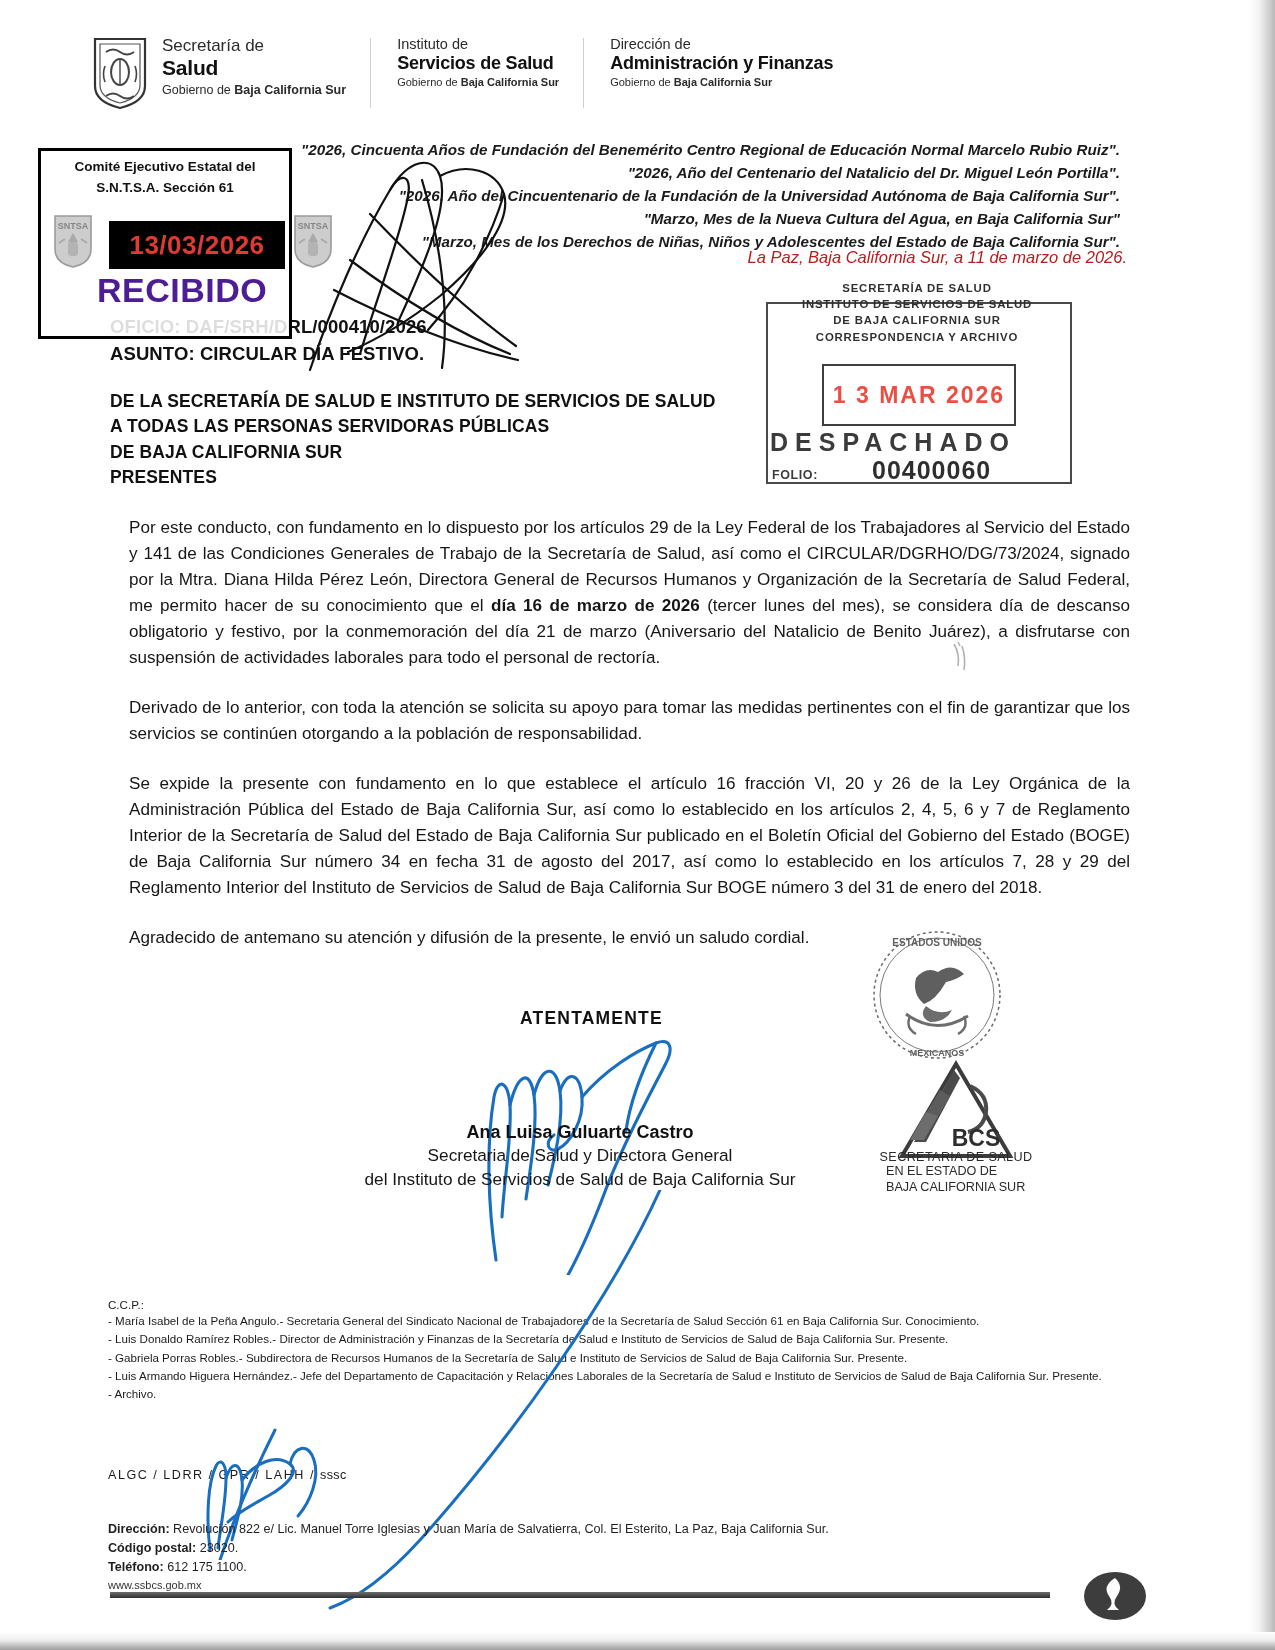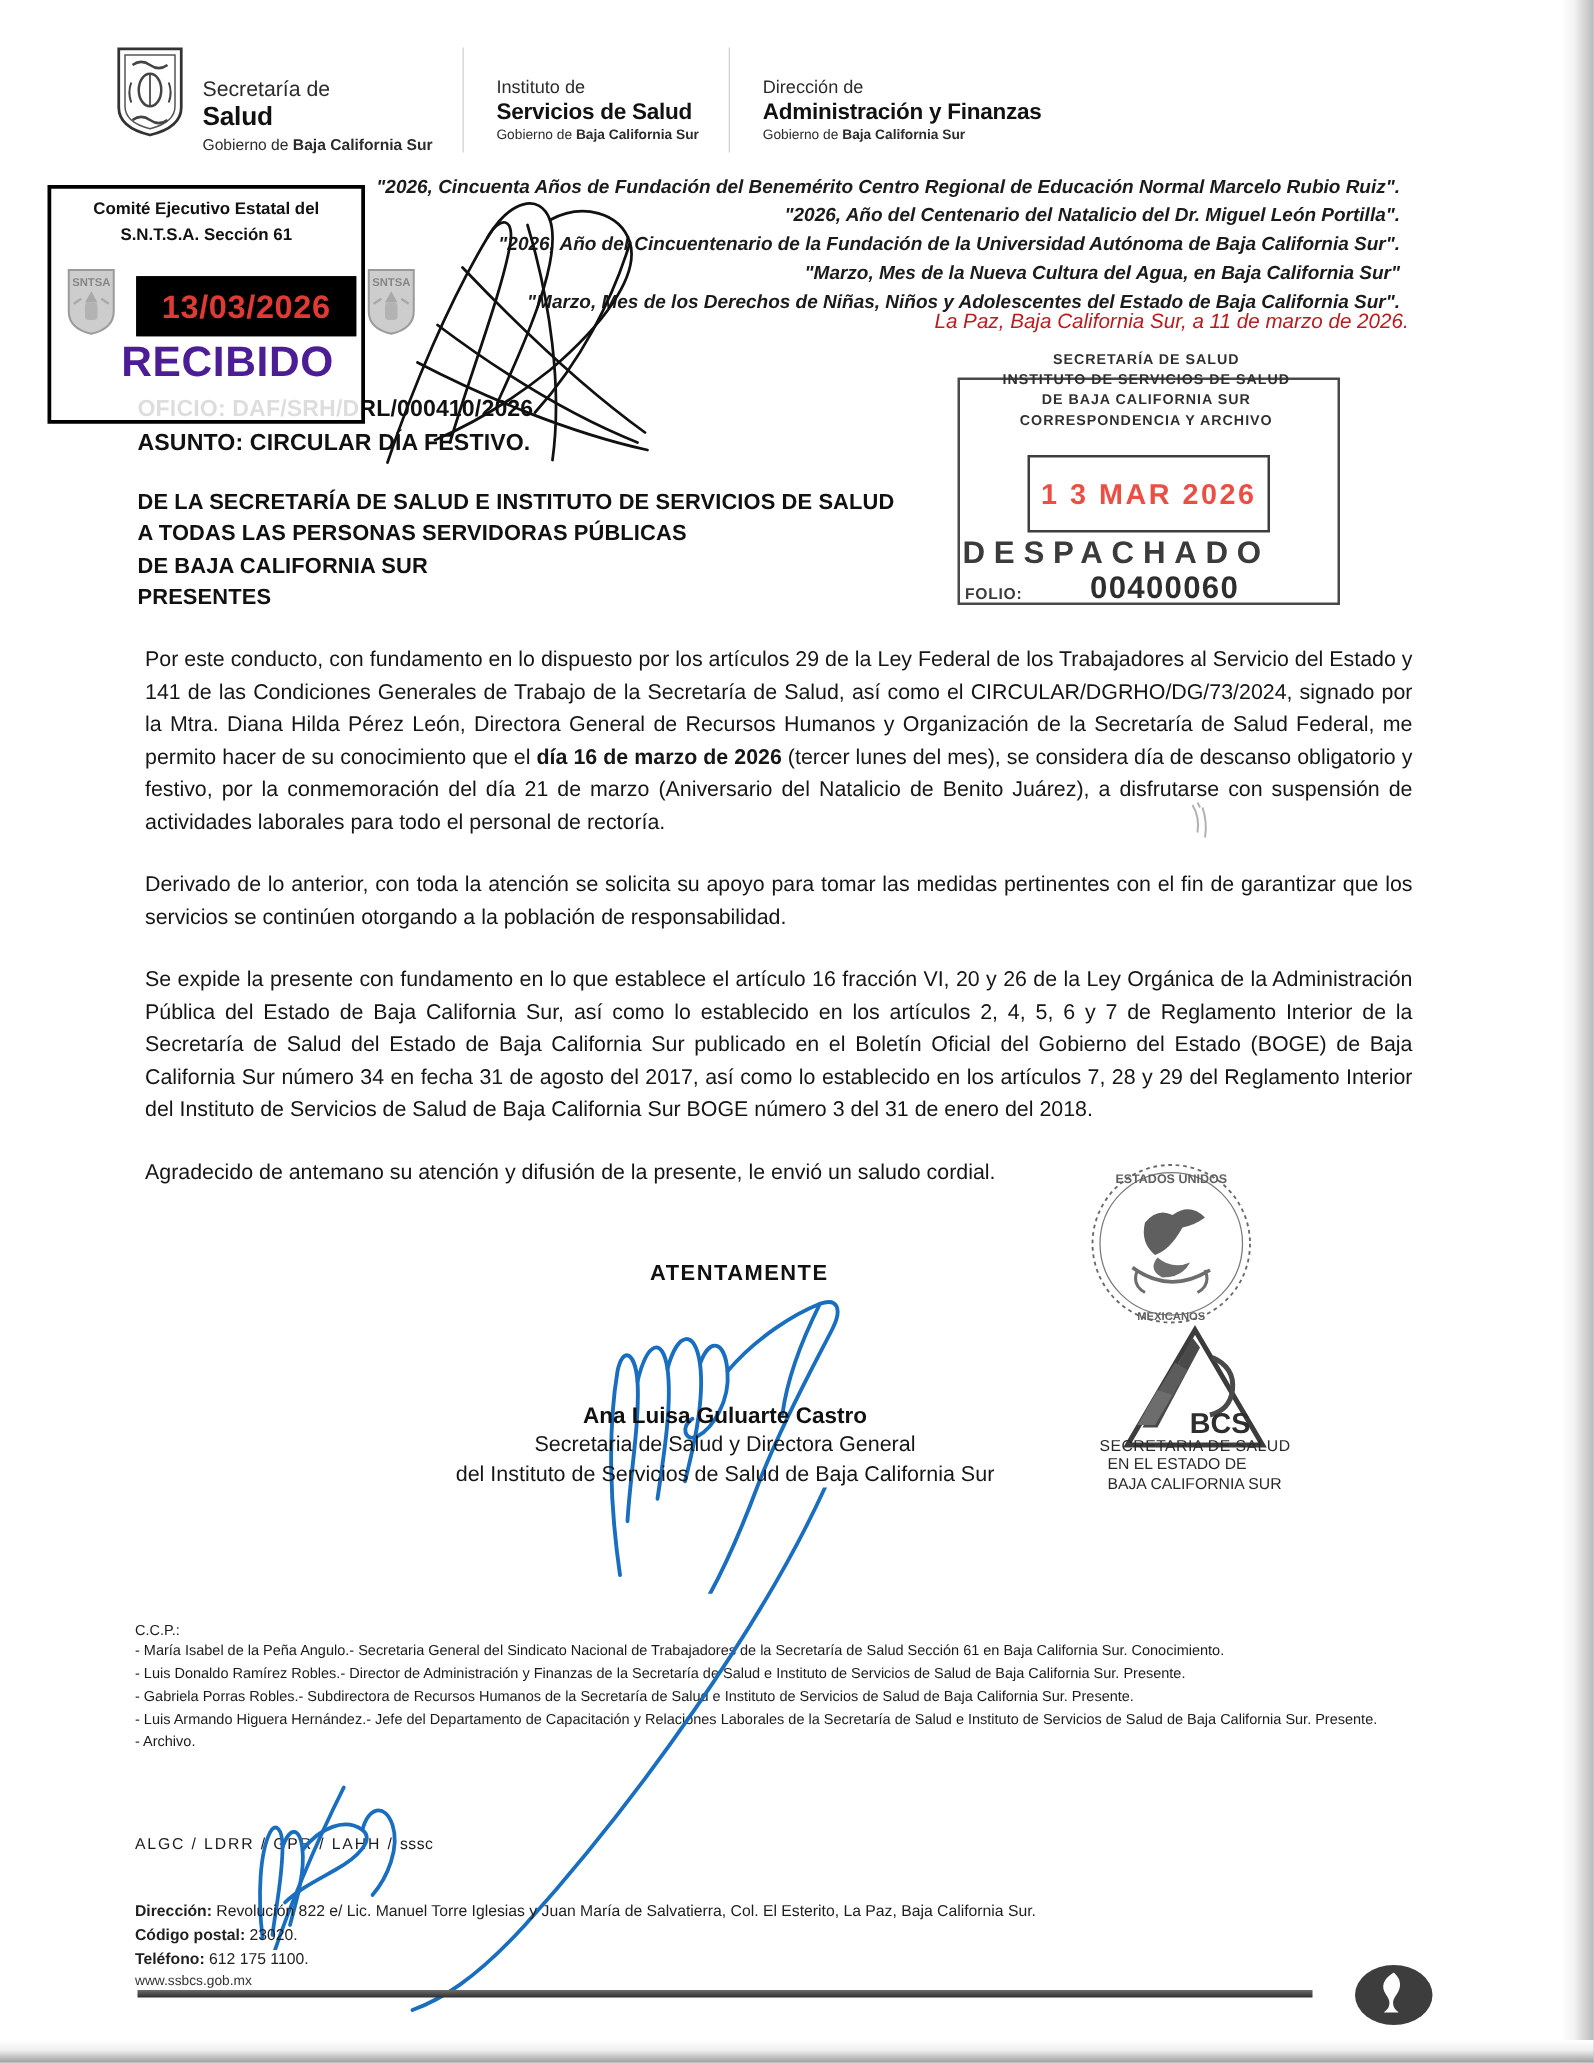--- a/index.html
+++ b/index.html
@@ -9,21 +9,21 @@
     overflow:hidden;
   }
   .scanedge{position:absolute;top:0;right:0;width:26px;height:1650px;background:linear-gradient(90deg,#ffffff 0%,#f2f2f2 40%,#b9b9b9 100%);}
   .scanedge-b{position:absolute;bottom:0;left:0;width:1275px;height:18px;background:linear-gradient(180deg,#ffffff 0%,#efefef 45%,#9e9e9e 100%);}
 
   
   .hdr{position:absolute;left:92px;top:36px;display:flex;align-items:flex-start;}
   .crest{width:56px;height:74px;flex:0 0 auto;margin-right:14px;}
   .hdr-block{padding-right:24px;}
   .hdr-sep{width:1px;background:#cfcfcf;margin:2px 26px 2px 0;align-self:stretch;}
-  .h-l1{font-size:17px;color:#2b2b2b;line-height:1.15;font-weight:400;margin-top:26px;}
+  .h-l1{font-size:17px;color:#2b2b2b;line-height:1.15;font-weight:400;}
   .h-l2{font-size:21px;color:#111;line-height:1.15;font-weight:700;letter-spacing:-.2px;}
   .h-l3{font-size:12.5px;color:#2b2b2b;line-height:1.3;margin-top:2px;}
   .h-l3 b{font-weight:700;}
   .small .h-l1{font-size:14.5px;}
   .small .h-l2{font-size:18px;}
   .small .h-l3{font-size:11px;}
 
   
   .legends{position:absolute;left:130px;top:138px;width:990px;text-align:right;}
   .legends div{font-style:italic;font-weight:700;font-size:15.2px;color:#1b1b1b;line-height:1.52;white-space:nowrap;}
@@ -40,21 +40,21 @@
 
   
   .oficio{position:absolute;left:110px;top:316px;font-size:18.5px;font-weight:700;color:#111;letter-spacing:.1px;}
   .asunto{position:absolute;left:110px;top:343px;font-size:18.5px;font-weight:700;color:#111;letter-spacing:.1px;}
   .placeline{position:absolute;right:148px;top:248px;font-size:16.5px;font-style:italic;color:#b91c1c;}
 
   .addr{position:absolute;left:110px;top:389px;font-size:17.5px;font-weight:700;color:#111;line-height:1.45;letter-spacing:.1px;}
 
   
   .body{position:absolute;left:112px;top:515px;width:1018px;}
-  .body p{margin:0 0 24px 4px;font-size:17.1px;line-height:1.52;color:#161616;text-align:justify;}
+  .body p{margin:0 0 24px 17px;font-size:17.1px;line-height:1.52;color:#161616;text-align:justify;}
   .body p b{font-weight:700;}
 
   
   .desp{position:absolute;left:752px;top:288px;width:330px;height:200px;z-index:5;opacity:.92;}
   .desp-box{position:absolute;left:14px;top:14px;width:302px;height:178px;border:2px solid #3a3a3a;border-style:solid;}
   .desp-head{position:absolute;left:0;right:0;top:-8px;text-align:center;font-size:11.4px;font-weight:700;color:#1d1d1d;letter-spacing:.8px;line-height:1.42;}
   .desp-datebox{position:absolute;left:70px;top:76px;width:190px;height:58px;border:2px solid #2e2e2e;}
   .desp-date{position:absolute;left:0;right:0;top:16px;text-align:center;font-size:23px;font-weight:700;color:#ea3f33;letter-spacing:2px;}
   .desp-word{position:absolute;left:18px;top:140px;font-size:25px;font-weight:700;color:#2b2b2b;letter-spacing:7px;}
   .desp-folio-l{position:absolute;left:20px;top:180px;font-size:12.5px;font-weight:700;color:#2b2b2b;letter-spacing:.6px;}

